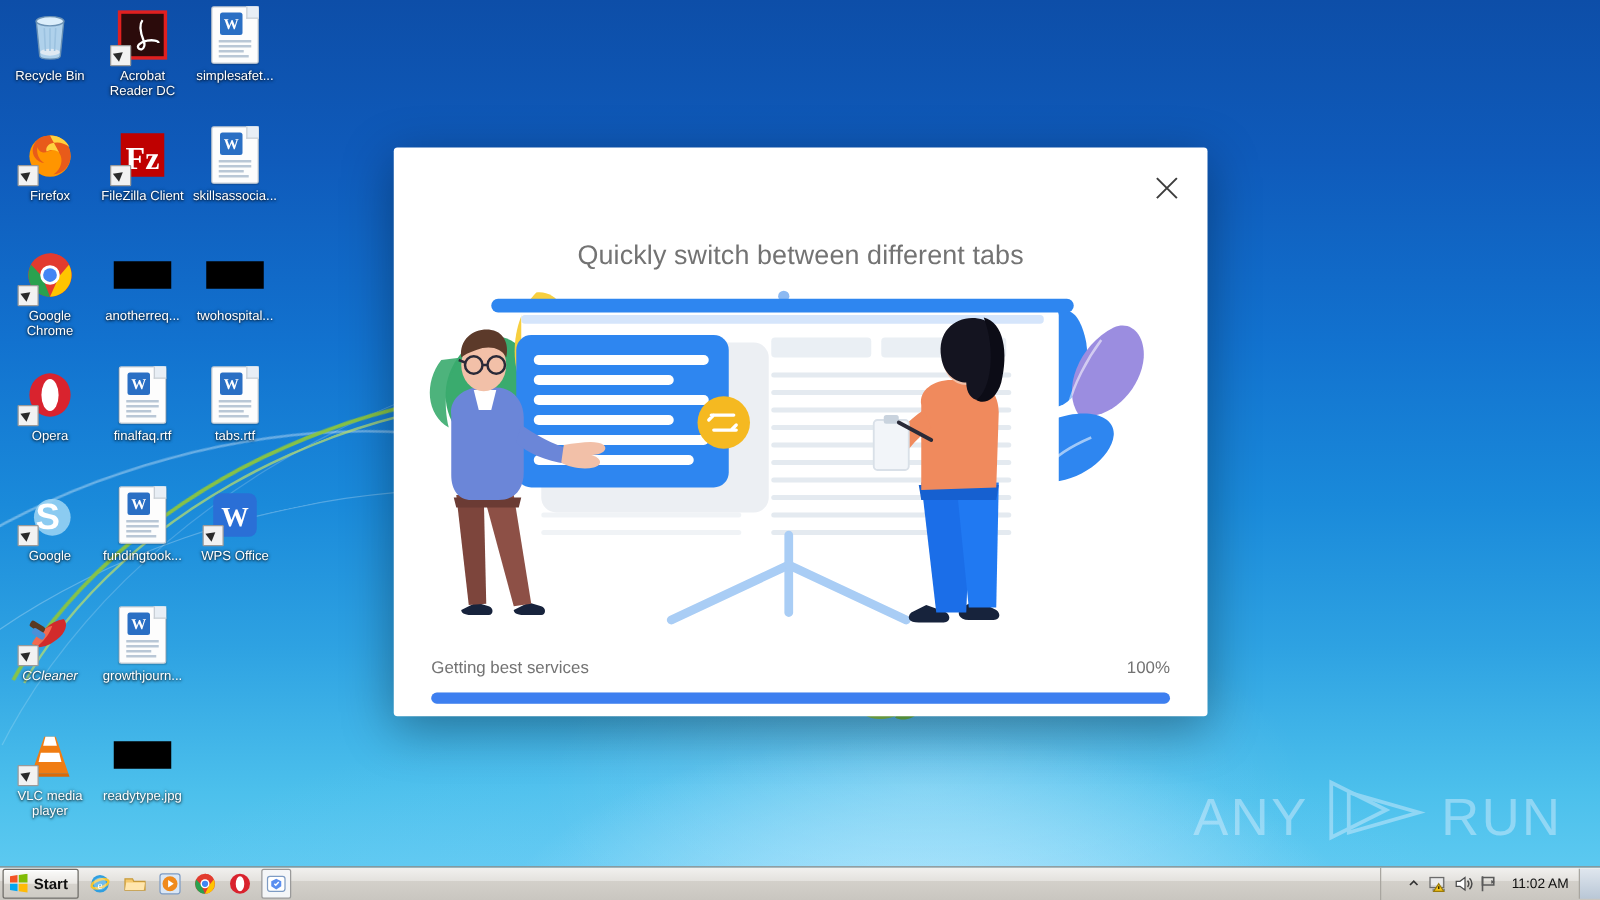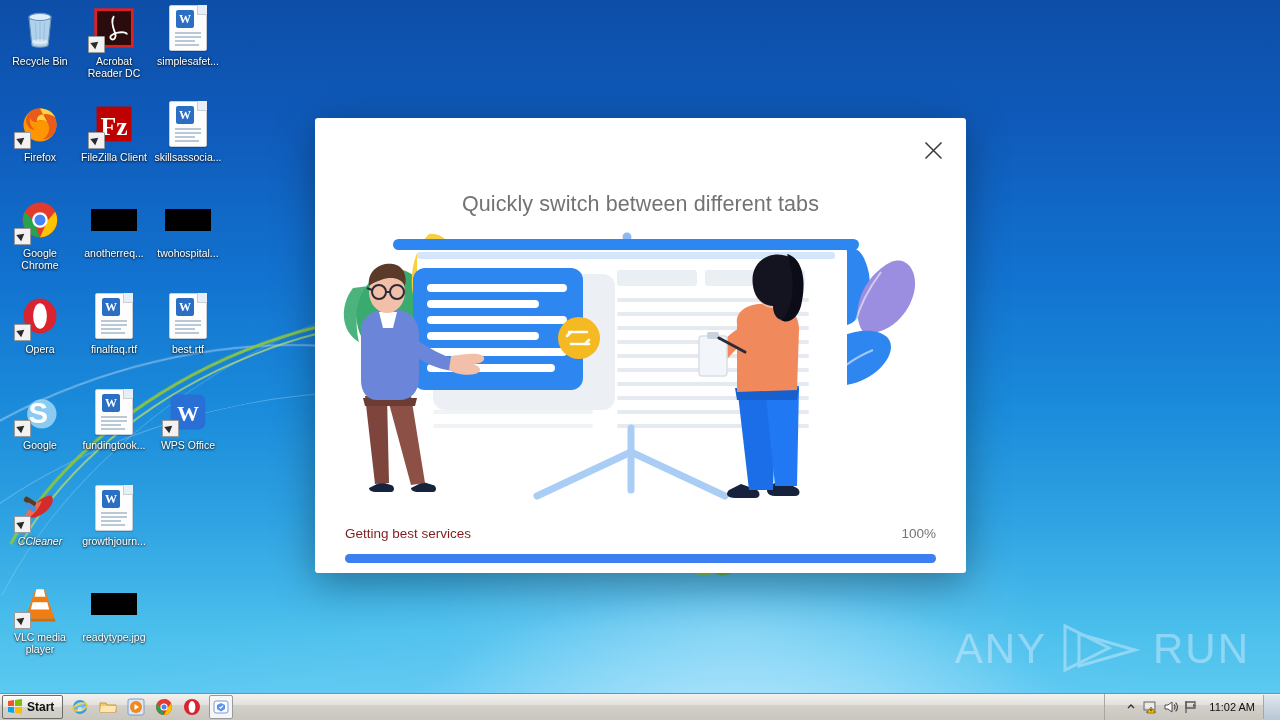--- a/index.html
+++ b/index.html
@@ -103,29 +103,29 @@
     position:absolute;left:0;top:74px;width:100%;text-align:center;
     font-size:21.5px;color:#737373;font-weight:400;letter-spacing:.1px;
   }
 
   
   #illus{position:absolute;left:10px;top:110px;width:631px;height:290px;}
 
   
   #footer{position:absolute;left:30px;top:408px;width:591px;}
   #status-row{display:flex;justify-content:space-between;align-items:baseline;}
-  #status-text{font-size:13.5px;color:#7f1d1d;}
+  #status-text{font-size:13.5px;color:#737373;}
   #pct{font-size:13.5px;color:#737373;}
   #track{margin-top:13px;width:591px;height:9px;border-radius:5px;background:#e9eef3;}
   #bar{height:9px;border-radius:5px;background:#3d7ff0;}
 
   
   #watermark{
     position:absolute;right:30px;bottom:42px;
-    display:flex;align-items:center;gap:10px;
+    display:flex;align-items:flex-end;gap:10px;
     opacity:.42;pointer-events:none;
   }
   #watermark .wtext{
     font-size:42px;letter-spacing:2px;color:#e8f3ff;font-weight:400;
   }
 
   
   #taskbar{
     position:absolute;left:0;bottom:0;width:1280px;height:26px;
     background:linear-gradient(180deg,#f2f1ef 0%,#e3e1dd 42%,#d3d0ca 43%,#c9c6c0 100%);
@@ -284,21 +284,21 @@
     <div class="icon" style="left: 152px; top: 292px;">
       <div class="glyph">
         <div class="doc-ico">
           <div class="w">W</div>
           <div class="ln l1"></div>
           <div class="ln l2"></div>
           <div class="ln l3"></div>
           <div class="ln l4"></div>
         </div>
       </div>
-      <div class="lbl">best.rtf</div>
+      <div class="lbl">tabs.rtf</div>
     </div>
     <div class="icon" style="left: 4px; top: 388px;">
       <div class="glyph">
         <svg width="44" height="44" viewBox="0 0 48 48">
           <circle cx="26" cy="26" r="16" fill="#9fd6f5" opacity=".85"></circle>
           <text x="22" y="36" font-size="32" font-weight="bold" fill="#ffffff" text-anchor="middle" font-family="Liberation Sans, sans-serif">S</text>
         </svg>
         <div class="shortcut-arrow"></div>
       </div>
       <div class="lbl">Google</div>

